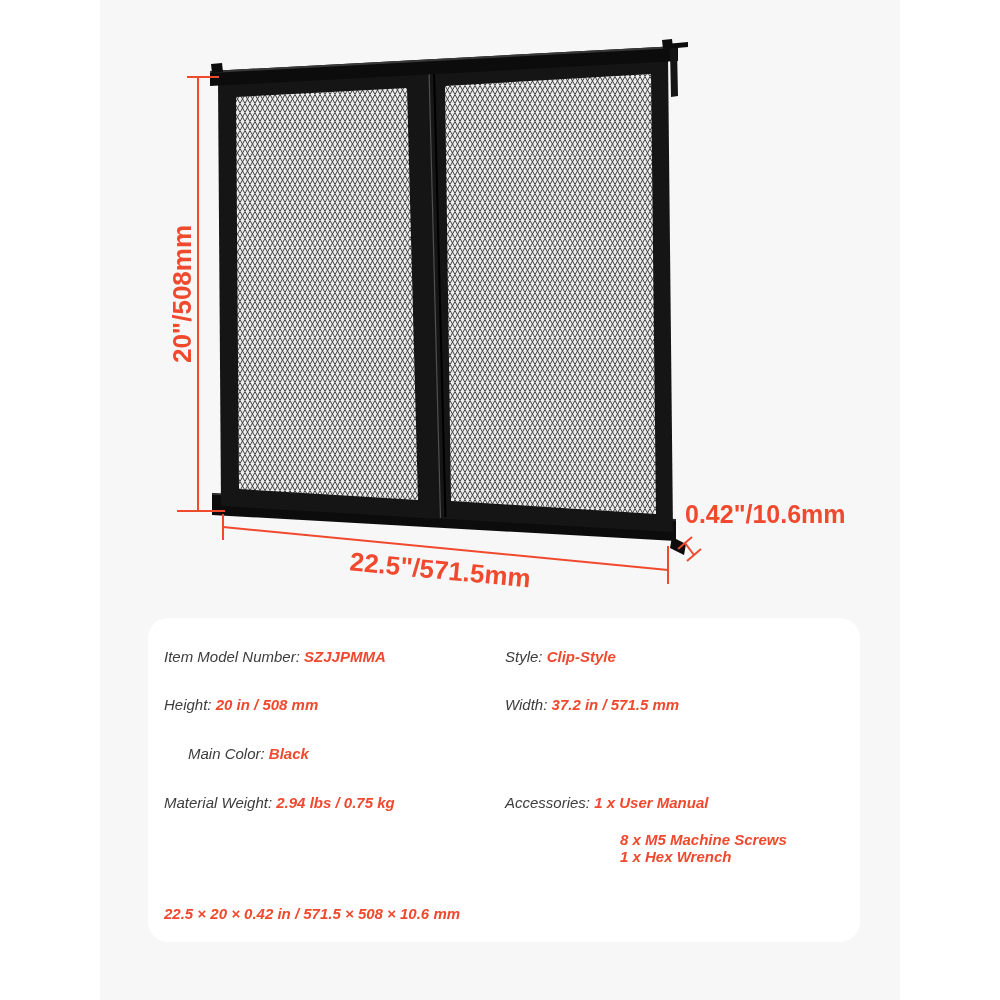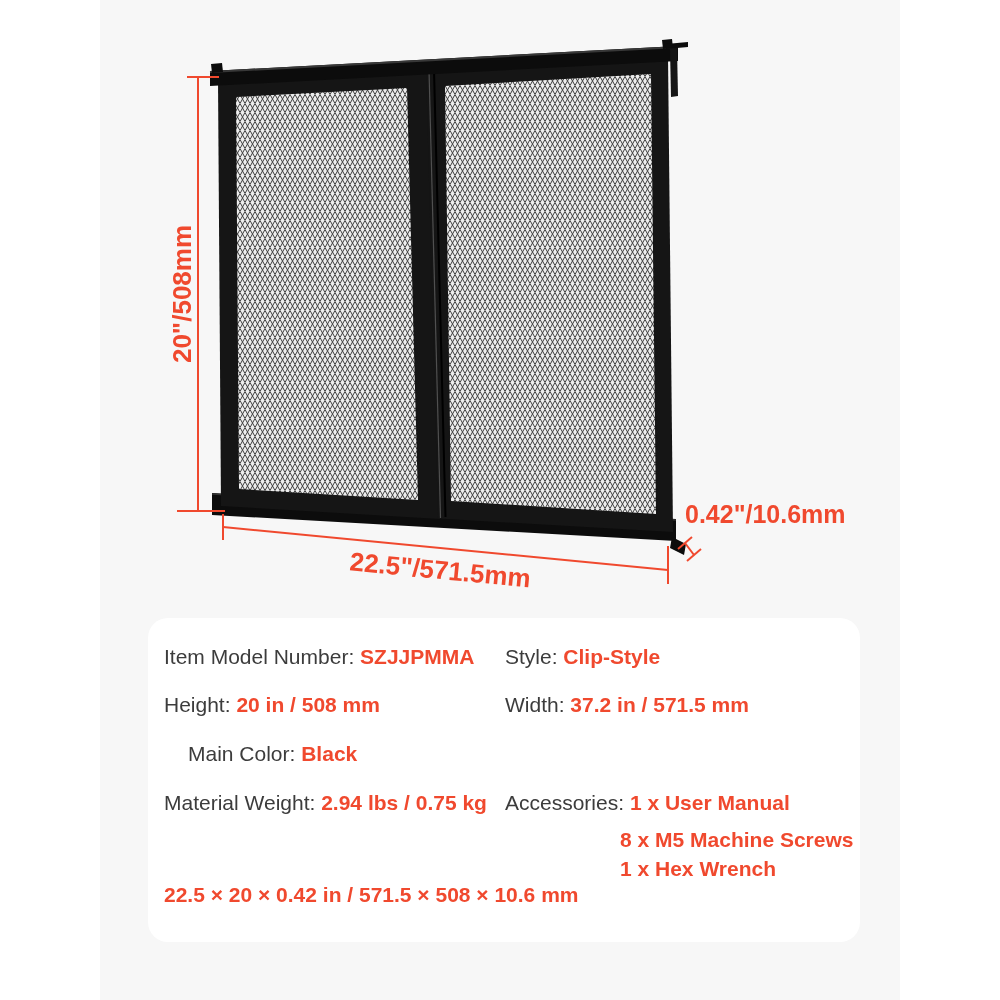--- a/index.html
+++ b/index.html
@@ -40,31 +40,32 @@
   .fill-rail{fill:var(--rail);}
   .mesh-bg-rect{fill:var(--mesh-bg);}
   .mesh-line-path{stroke:var(--mesh-line);stroke-width:1;fill:none;}
   .spec-card{
     position:absolute;left:148px;top:618px;width:712px;height:324px;
     background:var(--card-bg);
     border-radius:20px;
   }
   .spec-row{
     position:absolute;
-    font-size:21px;
+    font-size:15px;
     line-height:26px;
     white-space:nowrap;
+    font-style:italic;
   }
   .spec-label{color:var(--text);font-weight:400;}
   .spec-value{color:var(--accent);font-weight:700;}
   .col-l{left:16px;}
   .col-r{left:357px;}
   .col-x{left:472px;}
   .r1{top:26px;} .r2{top:74px;} .r3{top:123px;margin-left:24px;} .r4{top:172px;}
-  .rx1{top:209px;} .rdh{top:222px;} .rx2{top:238px;text-align:center;} .rdv{top:264px;}
+  .rx1{top:209px;} .rdh{top:222px;} .rx2{top:226px;text-align:center;} .rdv{top:283px;}
 </style>
 </head>
 <body>
 
 <div class="canvas"></div>
 
 <svg class="diagram" viewBox="0 0 800 620">
   <defs>
     <pattern id="mesh" width="5" height="9" patternUnits="userSpaceOnUse">
       <rect class="mesh-bg-rect" width="5" height="9"></rect>

